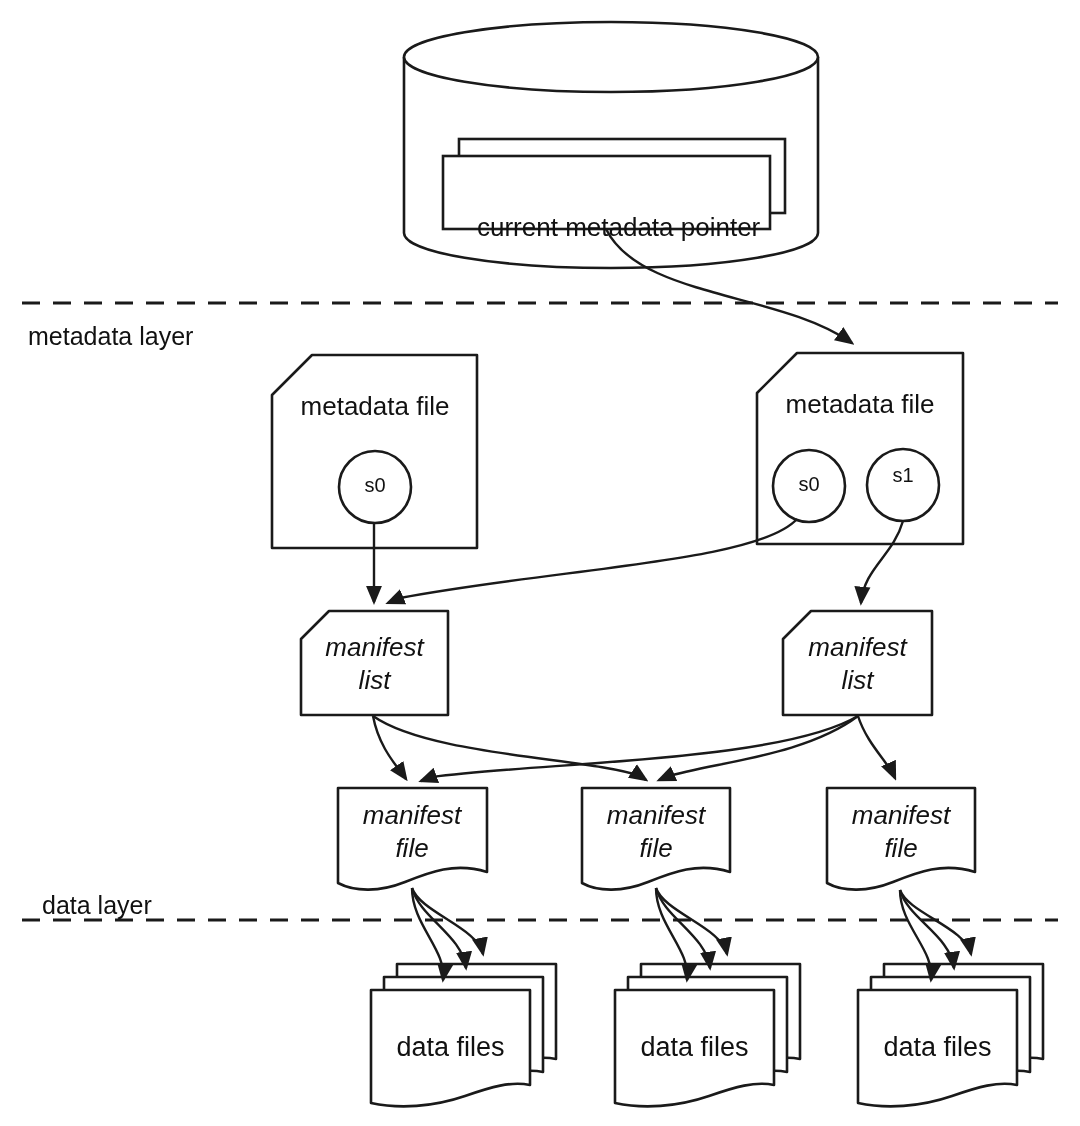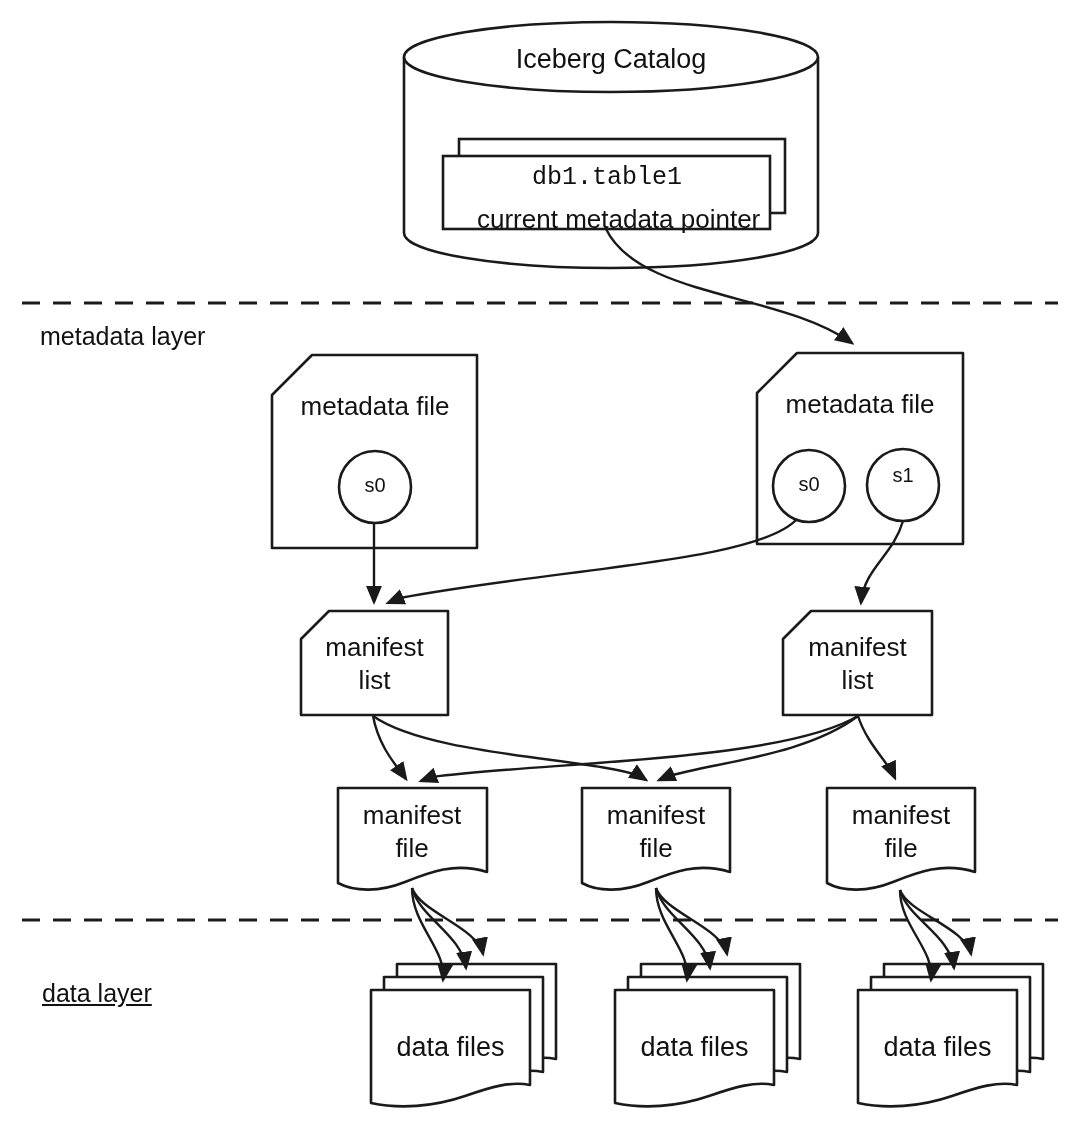--- a/index.html
+++ b/index.html
@@ -18,21 +18,21 @@
     color:#111111;
     line-height:1.22;
   }
   .lbl.nowrap{white-space:nowrap;}
   .lbl.left{text-align:left;}
   .fs27{font-size:27px;}
   .fs26{font-size:26px;}
   .fs25{font-size:25px;}
   .fs24{font-size:20px;}
   .mono{font-family:"Liberation Mono","DejaVu Sans Mono",monospace;font-size:25px;}
-  .two-line{line-height:33px;}
+  .two-line{line-height:33px;font-style:italic;}
 </style>
 </head>
 <body>
 
 <div class="canvas">
 
   <svg width="1080" height="1126" viewBox="0 0 1080 1126">
     <defs>
       <marker id="ah" viewBox="0 0 10 10" refX="8.5" refY="5" markerWidth="8" markerHeight="8" orient="auto-start-reverse">
         <path d="M0,0.8 L10,5 L0,9.2 Z" fill="#1a1a1a"></path>
@@ -115,27 +115,25 @@
       <path d="M656,888 C656,925 691,950 687,980" marker-end="url(#ah)"></path>
       <path d="M656,888 C664,918 706,935 710,968" marker-end="url(#ah)"></path>
       <path d="M656,888 C664,912 722,928 727,954" marker-end="url(#ah)"></path>
 
       <path d="M900,890 C900,926 935,950 931,980" marker-end="url(#ah)"></path>
       <path d="M900,890 C908,919 950,935 954,968" marker-end="url(#ah)"></path>
       <path d="M900,890 C908,913 966,928 971,954" marker-end="url(#ah)"></path>
     </g>
   </svg>
 
-  <div class="lbl fs27 nowrap" style="left:461px;top:43px;width:300px;">Iceberg Catalog</div>
 
-  <div class="lbl mono nowrap" style="left:445px;top:163px;width:324px;">db1.table1</div>
-  <div class="lbl fs26 nowrap" style="left:445px;top:204px;width:272px;padding-left:32px;">current metadata pointer</div>
+  <div class="lbl fs26 nowrap" style="left:445px;top:212px;width:272px;padding-left:32px;">current metadata pointer</div>
 
-  <div class="lbl fs25 left nowrap" style="left:40px;top:321px;">metadata layer</div>
-  <div class="lbl fs25 left nowrap" style="left:42px;top:978px;text-decoration:underline;">data layer</div>
+  <div class="lbl fs25 left nowrap" style="left:28px;top:321px;">metadata layer</div>
+  <div class="lbl fs25 left nowrap" style="left:42px;top:890px;">data layer</div>
 
   <div class="lbl fs26 nowrap" style="left:285px;top:391px;width:180px;">metadata file</div>
   <div class="lbl fs26 nowrap" style="left:770px;top:389px;width:180px;">metadata file</div>
 
   <div class="lbl fs24 nowrap" style="left:350px;top:473px;width:50px;">s0</div>
   <div class="lbl fs24 nowrap" style="left:784px;top:472px;width:50px;">s0</div>
   <div class="lbl fs24 nowrap" style="left:878px;top:463px;width:50px;">s1</div>
 
   <div class="lbl fs26 two-line" style="left:314px;top:631px;width:121px;">manifest list</div>
   <div class="lbl fs26 two-line" style="left:797px;top:631px;width:121px;">manifest list</div>

